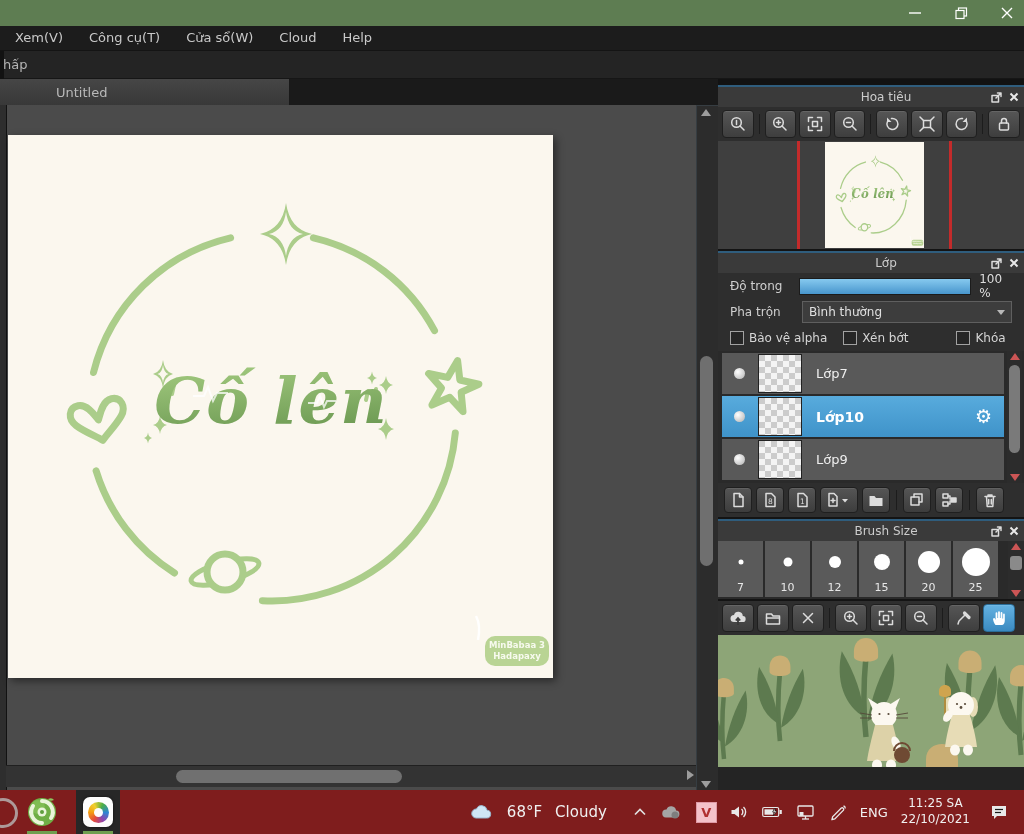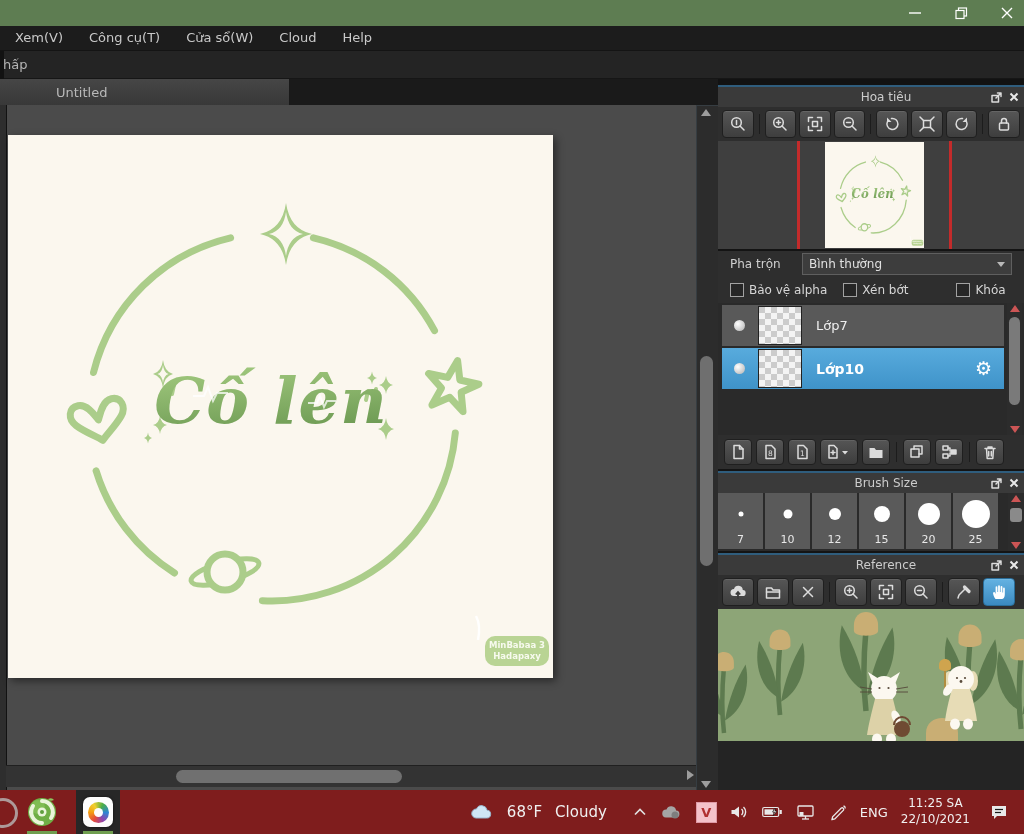--- a/index.html
+++ b/index.html
@@ -317,20 +317,37 @@
         <svg width="99" height="106" viewBox="0 0 545 543" preserveAspectRatio="none">
           <use href="#artwork"></use>
         </svg>
       </div>
     </div>
   </div>
 
   <div class="pgap"></div>
 
   <div>
+    <div class="panel-h">
+      <span class="t">Lớp</span>
+      <span class="hicons">
+        <svg width="11" height="11" class="i">
+            <rect x="1" y="3.5" width="6.5" height="6.5"></rect>
+            <path d="M5,6 L10,1 M6.5,1 H10 V4.5"></path>
+          </svg>
+        <svg width="10" height="10">
+            <path d="M1.5,1.5 L8.5,8.5 M8.5,1.5 L1.5,8.5" stroke="#e8e8e8" stroke-width="2"></path>
+          </svg>
+      </span>
+    </div>
+    <div class="lrow">
+      <span class="lbl">Độ trong</span>
+      <div class="slider"></div>
+      <span class="opval">100 %</span>
+    </div>
     <div class="lrow">
       <span class="lbl">Pha trộn</span>
       <div class="select">
         <span>Bình thường</span>
         <span class="caret"></span>
       </div>
     </div>
     <div class="checks">
       <span class="chk" style="margin-left:12px;">
         <span class="box"></span>
@@ -349,20 +366,25 @@
       <div class="lyr" style="top:2px;">
         <span class="dot"></span>
         <span class="checker"></span>
         <span class="lname">Lớp7</span>
       </div>
       <div class="lyr selected" style="top:45px;">
         <span class="dot"></span>
         <span class="checker"></span>
         <span class="lname">Lớp10</span>
         <span class="gear">⚙</span>
+      </div>
+      <div class="lyr" style="top:88px;">
+        <span class="dot"></span>
+        <span class="checker"></span>
+        <span class="lname">Lớp9</span>
       </div>
       <div class="llsb">
         <div class="sb-btn" style="left:3px;top:2px;">
             <div class="tri-up" style="border-bottom-color:#c55;"></div>
           </div>
         <div class="thumb"></div>
         <div class="sb-btn" style="left:3px;bottom:2px;">
             <div class="tri-down" style="border-top-color:#c55;"></div>
           </div>
       </div>
@@ -470,32 +492,20 @@
         <div class="sb-btn" style="left:3px;bottom:2px;">
             <div class="tri-down" style="border-top-color:#c55;"></div>
           </div>
       </div>
     </div>
   </div>
 
   <div class="pgap"></div>
 
   <div>
-    <div class="panel-h">
-      <span class="t">Reference</span>
-      <span class="hicons">
-        <svg width="11" height="11" class="i">
-            <rect x="1" y="3.5" width="6.5" height="6.5"></rect>
-            <path d="M5,6 L10,1 M6.5,1 H10 V4.5"></path>
-          </svg>
-        <svg width="10" height="10">
-            <path d="M1.5,1.5 L8.5,8.5 M8.5,1.5 L1.5,8.5" stroke="#e8e8e8" stroke-width="2"></path>
-          </svg>
-      </span>
-    </div>
     <div class="toolrow">
       <span class="btn">
           <svg width="18" height="18">
             <path d="M5,13 a3.5,3.5 0 0 1 0,-7 a4.5,4.5 0 0 1 8.8,1 a3,3 0 0 1 -0.3,6 Z" fill="#dcdcdc"></path>
             <path d="M9,16 V9.5 M6.8,11.5 L9,9 L11.2,11.5" stroke="#3a3a3a" stroke-width="1.8" fill="none"></path>
           </svg>
         </span>
       <span class="btn">
           <svg width="18" height="18" class="i">
             <path d="M2.5,5 h5 l1.5,2 h6.5 v8 h-13 Z"></path>

